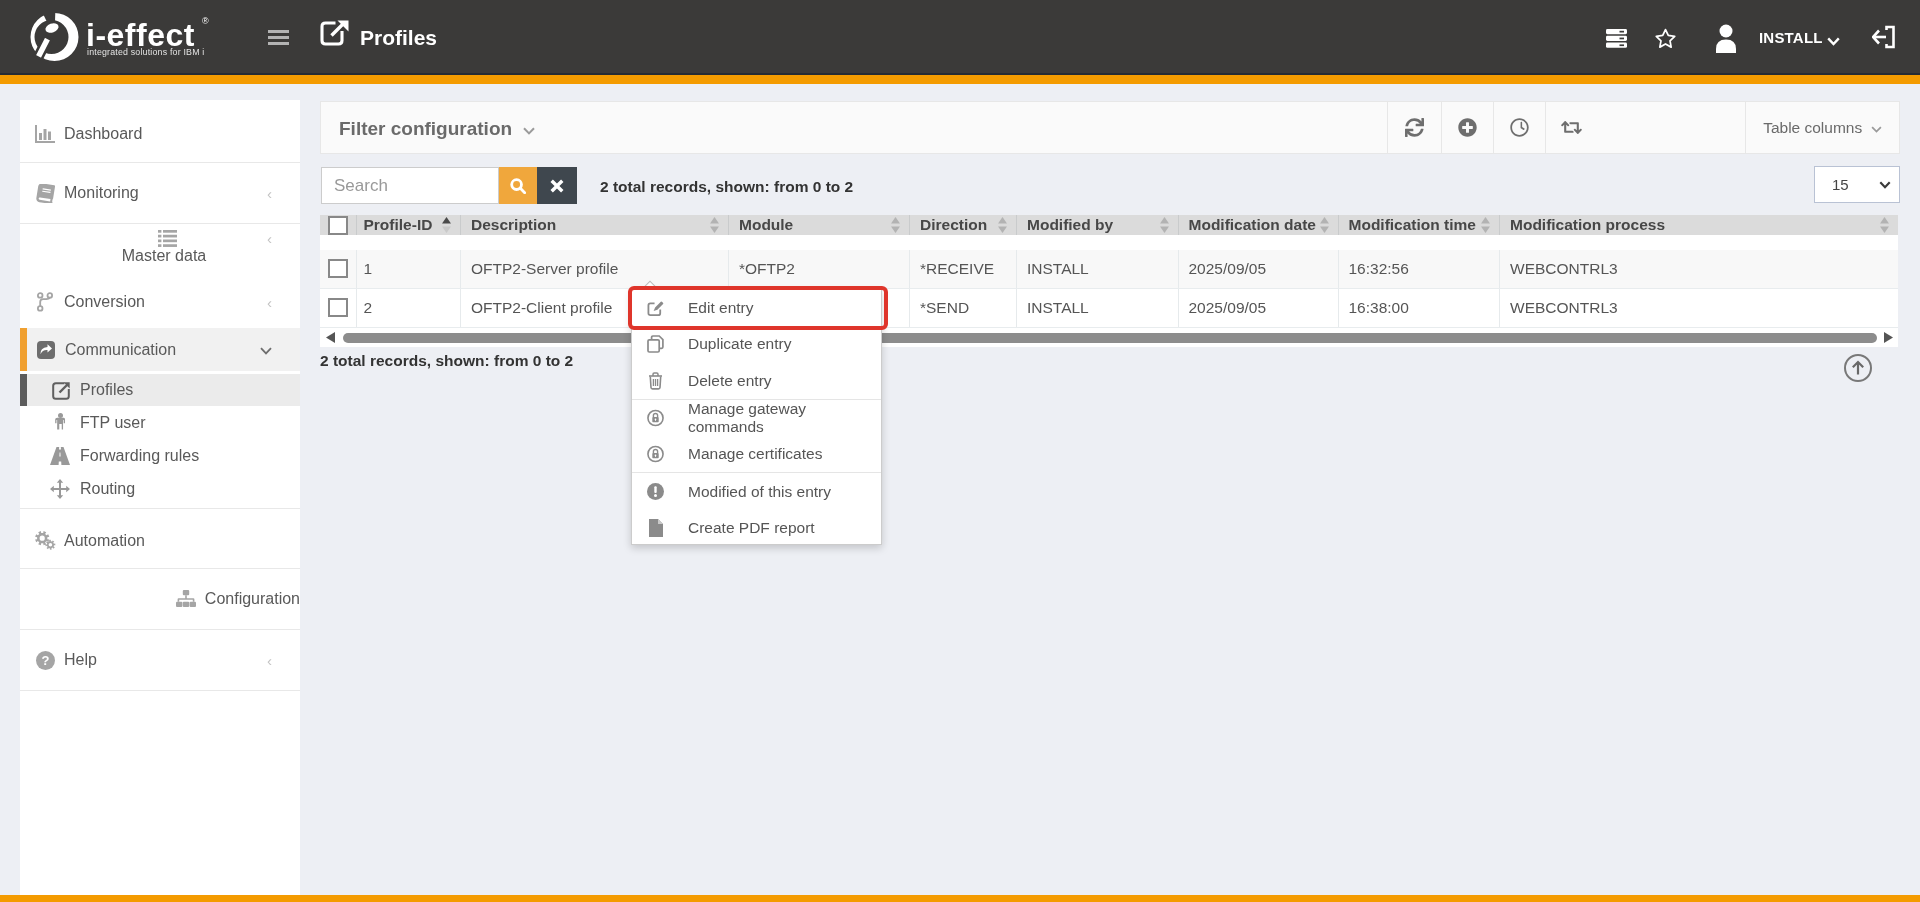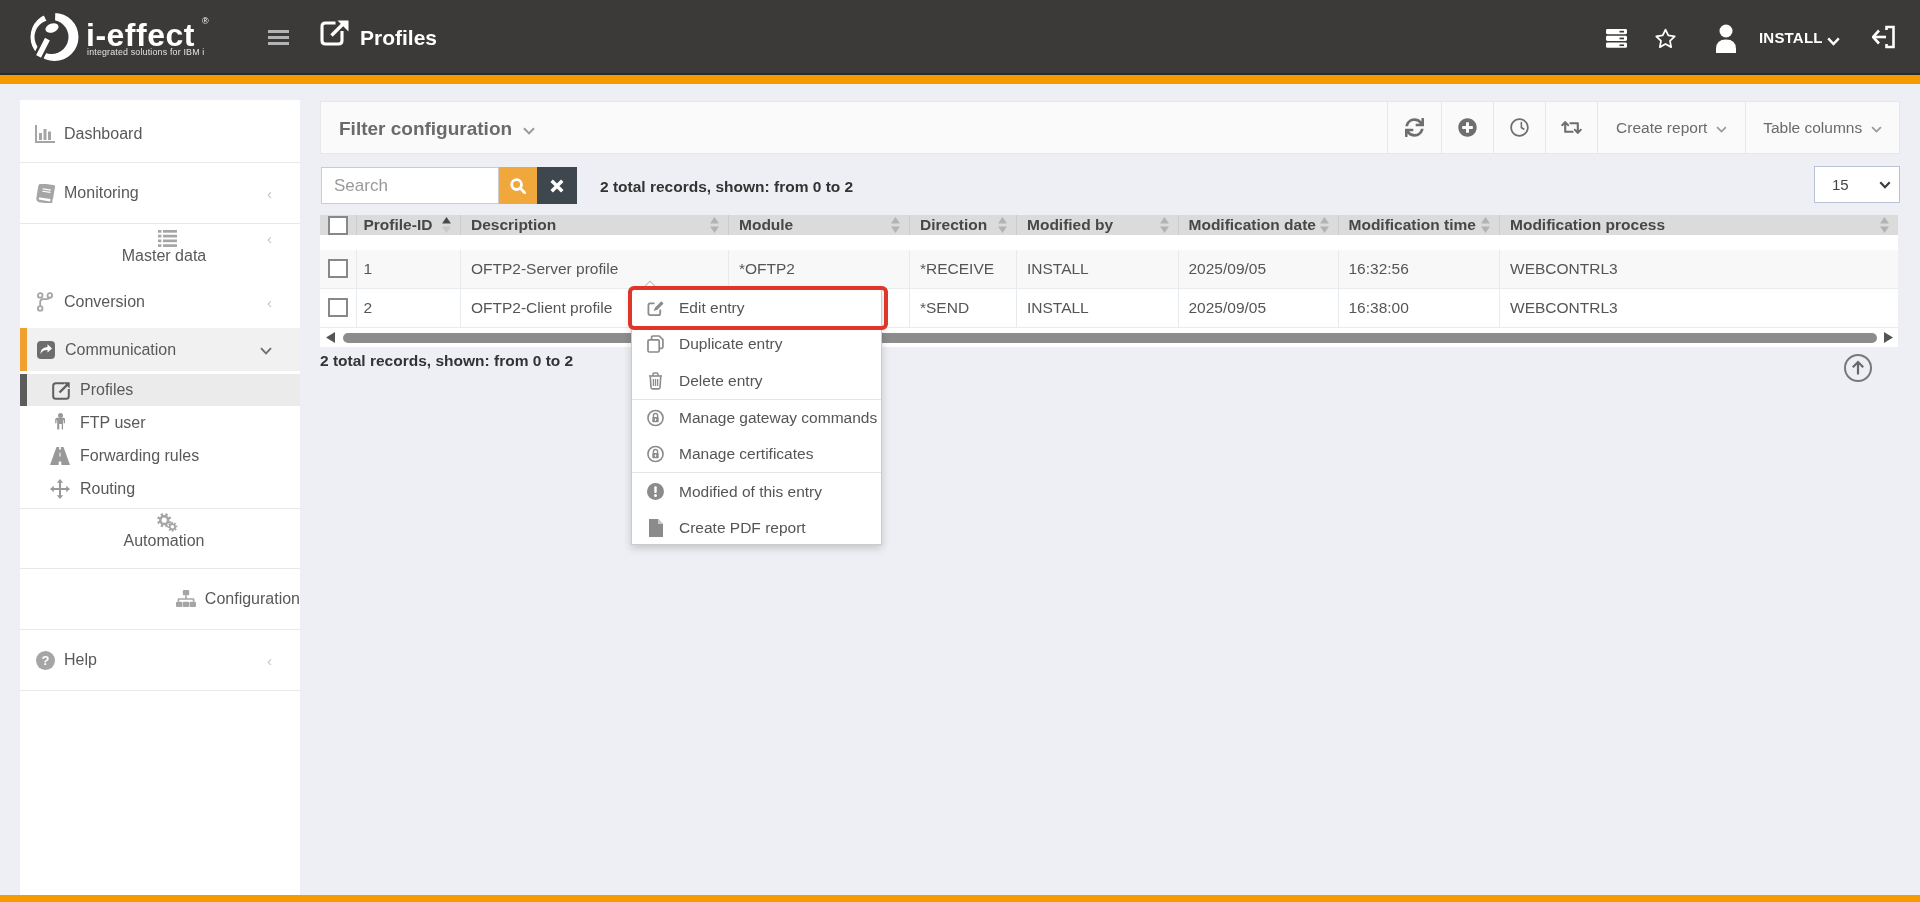--- a/index.html
+++ b/index.html
@@ -32,21 +32,21 @@
 #sb-masterdata { height:52px; padding-top:6px;flex-direction:column; }
 #sb-conversion { height:52px; }
 #sb-comm { height:43px; background:#f1f1f1; border-left:7px solid #f0a030; }
 #sb-comm .ic { margin-left:8px; }
 #sb-profiles { height:32px; margin-top:3px; background:#ebebeb; border-left:7px solid #5c5c5c; }
 #sb-profiles .ic { margin-left:23px; }
 .sub { height:33px; }
 .sub .ic { margin-left:29px; }
 .sub .tx { margin-left:9px; }
 #sb-subwrap { padding-bottom:3px; }
-#sb-automation { height:60px; padding-top:4px;flex-direction:column; }
+#sb-automation { height:60px; padding-top:4px; }
 #sb-configuration { height:61px;justify-content:flex-end; }
 #sb-help { height:61px; }
 
 
 #filterbar { position:absolute; left:320px; top:101px; width:1580px; height:53px; background:#fafafa; border:1px solid #e7e7e7; display:flex; }
 #fc-label { position:absolute; left:18px; top:16px; font-size:19px; color:#6a6a6a;font-weight:bold; }
 .fcell { position:absolute; top:0; height:51px; border-left:1px solid #e7e7e7; display:flex; align-items:center; justify-content:center; }
 .fcell-txt { font-size:15.5px; color:#6a6a6a; }
 
 
@@ -74,21 +74,21 @@
 #scrollstrip { position:absolute; left:0; top:112.5px; width:1578px; height:19.5px; background:#fff; }
 #thumb { position:absolute; left:23px; top:5px; width:1534px; height:10px; border-radius:5px; background:#8c8c8c; }
 
 #totals2 { position:absolute; left:320px; top:352px; font-size:15.5px; font-weight:bold; color:#333; }
 #upcircle { position:absolute; left:1843px; top:353px; }
 
 
 #ctxmenu { position:absolute; left:631px; top:289px; width:251px; height:256px; background:#fff; border:1px solid #ccc; box-shadow:0 3px 8px rgba(0,0,0,0.18); }
 .mi { height:36.3px; display:flex; align-items:center; font-size:15.5px; color:#555; }
 .mi .mic { width:17px; margin-left:15px; display:flex; justify-content:center; }
-.mi .mtx { margin-left:15px; }
+.mi .mtx { margin-left:24px; }
 .msep { border-top:1px solid #e5e5e5; }
 #caret { position:absolute; left:641px; top:277px; width:17px; height:12px; overflow:hidden; }
 #caret div { width:12px; height:12px; background:#fff; border:1px solid #bbb; transform:rotate(45deg); margin:6px auto 0; }
 #redbox { position:absolute; left:628px; top:286px; width:260px; height:44px; border:4px solid #df352b; border-radius:6px; }
 </style>
 </head>
 <body>
 <div id="topbar">
   <div id="logo">
     <svg width="230" height="60" viewBox="0 0 230 60">
@@ -312,25 +312,20 @@
   <div class="fcell" style="left:1172px; width:52px;">
     <svg width="19" height="19" viewBox="0 0 512 512" fill="#6e6e6e">
         <path d="M256,8C119,8,8,119,8,256S119,504,256,504,504,393,504,256,393,8,256,8Zm0,448C145.72,456,56,366.28,56,256S145.72,56,256,56s200,89.72,200,200S366.28,456,256,456ZM363.39,321.75l-72.7-44.59a12,12,0,0,1-5.69-10.22V116a12,12,0,0,1,12-12h18a12,12,0,0,1,12,12V242.21l62.78,38.45a12,12,0,0,1,3.9,16.52l-9.75,16A12,12,0,0,1,363.39,321.75Z"></path>
       </svg>
   </div>
   <div class="fcell" style="left:1224px; width:52px;">
     <svg width="21" height="19" viewBox="0 0 640 512" fill="#6e6e6e">
         <path d="M629.657 343.598L528.971 444.284c-9.373 9.372-24.568 9.372-33.941 0L394.343 343.598c-9.373-9.373-9.373-24.569 0-33.941l10.823-10.823c9.562-9.562 25.133-9.34 34.419.492L480 342.118V160H292.451a24.005 24.005 0 0 1-16.971-7.029l-16-16C244.361 121.851 255.069 96 276.451 96H520c13.255 0 24 10.745 24 24v222.118l40.416-42.792c9.285-9.831 24.856-10.054 34.419-.492l10.823 10.823c9.372 9.372 9.372 24.569-.001 33.941zm-265.138 15.431A23.999 23.999 0 0 0 347.548 352H160V169.881l40.416 42.792c9.286 9.831 24.856 10.054 34.419.491l10.822-10.822c9.373-9.373 9.373-24.569 0-33.941L144.971 67.716c-9.373-9.373-24.569-9.373-33.941 0L10.343 168.402c-9.373 9.373-9.373 24.569 0 33.941l10.822 10.822c9.562 9.562 25.133 9.34 34.419-.491L96 169.881V392c0 13.255 10.745 24 24 24h243.549c21.382 0 32.09-25.851 16.971-40.971l-16.001-16z"></path>
       </svg>
   </div>
-  <div class="fcell" style="left:1276px; width:148px;">
-      <span class="fcell-txt">Create report&nbsp;&nbsp;<svg width="11" height="7" viewBox="0 0 12 8" fill="none" stroke="#9a9a9a" stroke-width="2">
-          <path d="M1 1.2 L6 6.4 L11 1.2"></path>
-        </svg></span>
-    </div>
   <div class="fcell" style="left:1424px; width:154px;">
       <span class="fcell-txt">Table columns&nbsp;&nbsp;<svg width="11" height="7" viewBox="0 0 12 8" fill="none" stroke="#9a9a9a" stroke-width="2">
           <path d="M1 1.2 L6 6.4 L11 1.2"></path>
         </svg></span>
     </div>
 </div>
 
 <div id="searchinput">Search</div>
 <div id="btn-search">
     <svg width="16" height="16" viewBox="0 0 17 17" fill="none" stroke="#fff" stroke-width="3">

